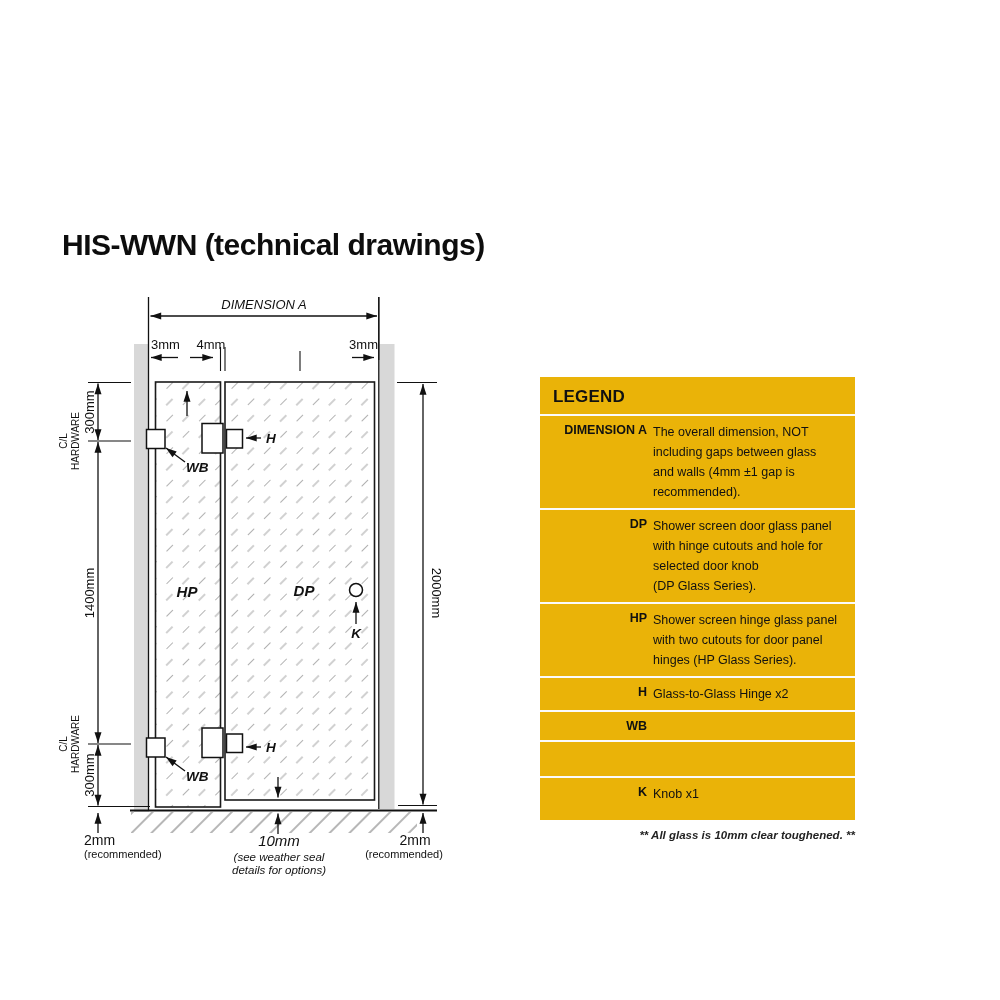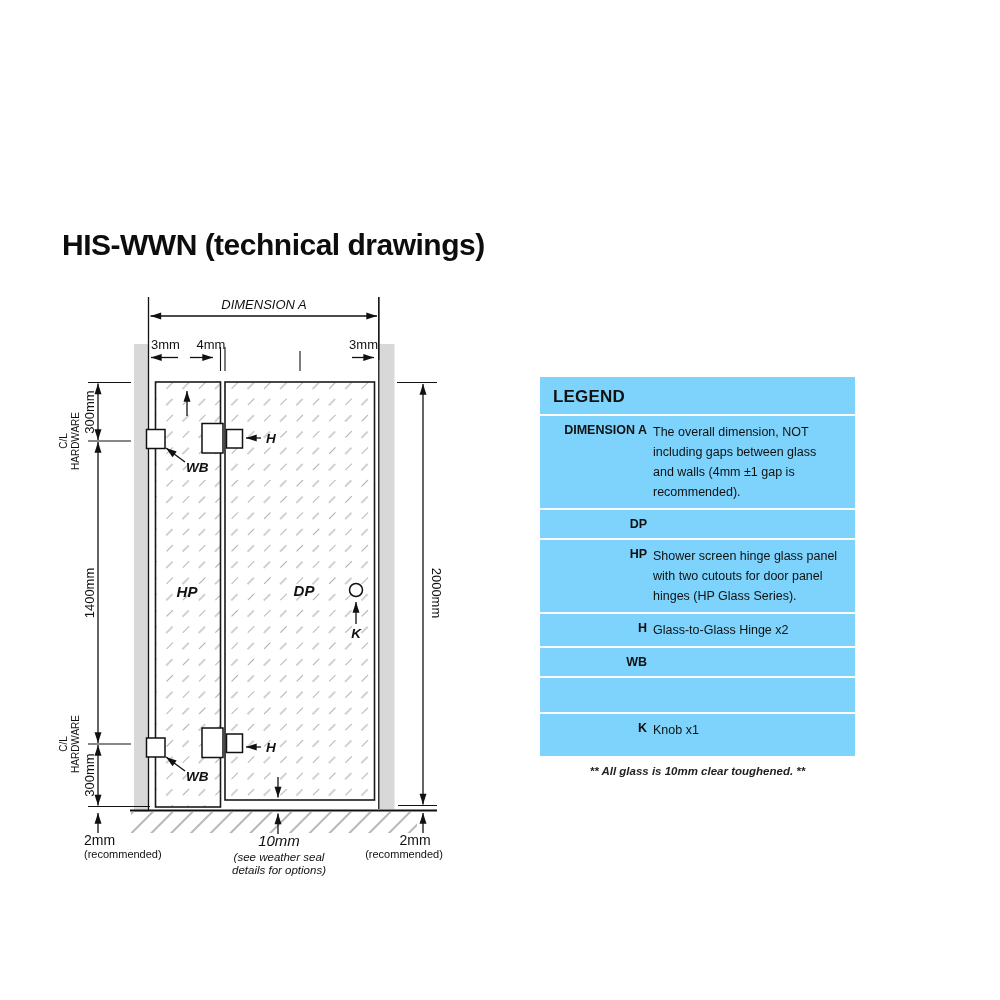--- a/index.html
+++ b/index.html
@@ -20,31 +20,31 @@
   .ti  {font:italic 13px "Liberation Sans",sans-serif;}
   .tpn {font:italic bold 15px "Liberation Sans",sans-serif;}
   .tld {font:italic bold 13.5px "Liberation Sans",sans-serif;}
   .tcl {font:10px "Liberation Sans",sans-serif;}
   .tsm {font:11px "Liberation Sans",sans-serif;}
   .tmi {font:italic 15px "Liberation Sans",sans-serif;}
   .tni {font:italic 11.5px "Liberation Sans",sans-serif;}
   .t14 {font:14px "Liberation Sans",sans-serif;}
   
   .legend-wrap{position:absolute;left:540px;top:333px;width:315px;}
-  .legend-box{background:#7dd3fc;padding-bottom:10px;}
+  .legend-box{background:#eab308;padding-bottom:10px;}
   .legend-heading{font-size:17px;font-weight:bold;padding:10px 14px 7px 13px;
                   border-bottom:2px solid #fbfbfb;letter-spacing:0.2px;}
   .lrow{display:flex;padding:6px 8px 6px 0;border-bottom:2px solid #fbfbfb;}
   .lrow:last-child{border-bottom:none;}
   .lrow-empty{height:22px;}
   .lterm{width:107px;flex:0 0 107px;text-align:right;font-weight:bold;
          font-size:12.5px;line-height:16px;}
   .ldesc{flex:1;margin-left:6px;font-size:12.5px;line-height:20px;white-space:pre-line;}
   .ldesc.nowrap{white-space:nowrap;overflow:visible;}
-  .legend-footnote{margin-top:9px;text-align:center;font:italic bold 11.5px "Liberation Sans",sans-serif;
+  .legend-footnote{margin-top:9px;text-align:right;font:italic bold 11.5px "Liberation Sans",sans-serif;
                    color:#222;}
 </style>
 </head>
 <body>
 
 <div id="canvas">
 
   <div class="page-title">HIS-WWN (technical drawings)</div>
 
   <svg id="drawsvg" viewBox="40 240 420 610" xmlns="http://www.w3.org/2000/svg">
@@ -172,20 +172,24 @@
 
       <div class="lrow">
         <div class="lterm">DIMENSION A</div>
         <div class="ldesc">The overall dimension, NOT
 including gaps between glass
 and walls (4mm ±1 gap is
 recommended).</div>
       </div>
       <div class="lrow">
         <div class="lterm">DP</div>
+        <div class="ldesc">Shower screen door glass panel
+with hinge cutouts and hole for
+selected door knob
+(DP Glass Series).</div>
       </div>
       <div class="lrow">
         <div class="lterm">HP</div>
         <div class="ldesc">Shower screen hinge glass panel
 with two cutouts for door panel
 hinges (HP Glass Series).</div>
       </div>
       <div class="lrow">
         <div class="lterm">H</div>
         <div class="ldesc">Glass-to-Glass Hinge x2</div>

